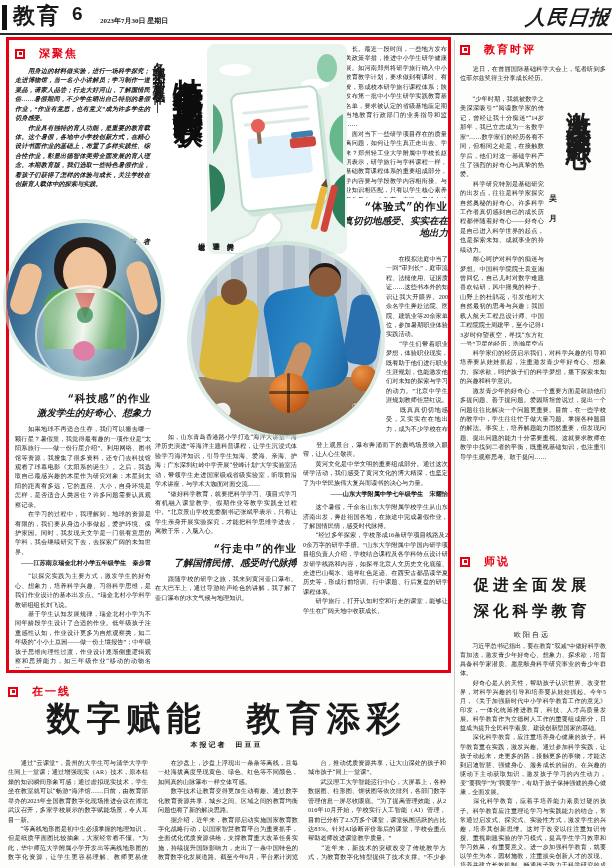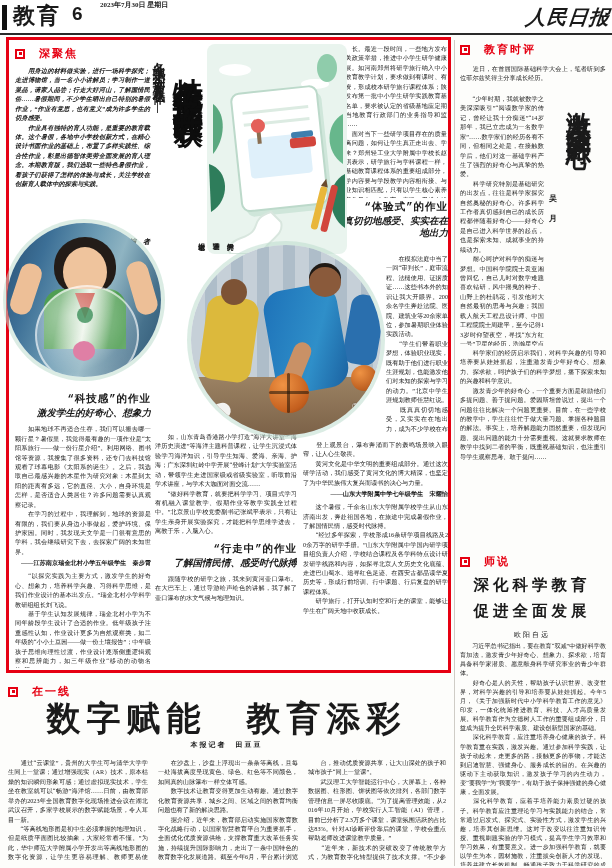--- a/index.html
+++ b/index.html
@@ -11,21 +11,21 @@
   .small{font-size:6.2px;line-height:1.52;}
   .clip{overflow:hidden;}
 
   
   .hdr{position:absolute;left:0;top:0;width:612px;height:33px;border-bottom:2px solid #2a2a2a;background:#fff;}
   .hdr-bar{position:absolute;left:2px;top:5px;width:5px;height:25px;background:#111;}
   .hdr-sec{position:absolute;left:13px;top:1px;font-family:"Liberation Sans","DejaVu Sans",sans-serif;
            font-weight:900;font-size:22px;letter-spacing:2px;}
   .hdr-num{position:absolute;left:72px;top:3px;font-family:"Liberation Sans","DejaVu Sans",sans-serif;
            font-weight:900;font-size:19px;}
-  .hdr-date{position:absolute;left:100px;top:0;font-size:7px;color:#222;font-weight:bold;}
+  .hdr-date{position:absolute;left:100px;top:16px;font-size:7px;color:#222;font-weight:bold;}
   .hdr-logo{position:absolute;right:2px;top:4px;font-size:20px;font-weight:bold;font-style:italic;
             transform:skewX(-6deg);letter-spacing:1px;}
 
   
   .lab{display:flex;align-items:center;gap:14px;font-family:"Liberation Sans","DejaVu Sans",sans-serif;
        font-weight:900;color:#e60012;font-size:11px;letter-spacing:2px;}
   .lab .bx{width:10px;height:10px;border:2px solid #e60012;box-sizing:border-box;position:relative;flex:0 0 auto;}
   .lab .bx::after{content:"";position:absolute;left:1.5px;top:1.5px;right:1.5px;bottom:1.5px;background:#e60012;}
 
   
@@ -265,22 +265,22 @@
     <div class="abs cm-author">吴　月</div>
     <div class="abs cm-title">激发青少年的好奇心</div>
     <div class="abs cm-rest jt small clip">　　科学家们的经历启示我们，对科学兴趣的引导和培养要从娃娃抓起，注重激发青少年好奇心、想象力、探求欲，呵护孩子们的科学梦想，播下探索未知的兴趣和科学意识。
 　　激发青少年的好奇心，一个重要方面是鼓励他们多提问题、善于提问题。爱因斯坦曾说过，提出一个问题往往比解决一个问题更重要。目前，在一些学校的教学中，学生往往忙于做大量习题、掌握各种题目的解法。事实上，培养解题能力固然重要，但发现问题、提出问题的能力十分需要重视。这就要求教师在教学中找到二者的平衡，既重视基础知识，也注重引导学生观察思考、敢于提问……</div>
 
     <div class="lab abs ss-label">
       <span class="bx"></span>
       <span>师说</span>
     </div>
     <div class="abs ss-title">
+      <div>促进全面发展</div>
       <div>深化科学教育</div>
-      <div>促进全面发展</div>
     </div>
     <div class="abs ss-author">欧阳自远</div>
     <div class="abs ss-body jt clip">　　习近平总书记指出，要在教育“双减”中做好科学教育加法，激发青少年好奇心、想象力、探求欲，培育具备科学家潜质、愿意献身科学研究事业的青少年群体。
 　　好奇心是人的天性，帮助孩子认识世界、改变世界，对科学兴趣的引导和培养要从娃娃抓起。今年5月，《关于加强新时代中小学科学教育工作的意见》印发，一体化统筹推进教育、科技、人才高质量发展。科学教育作为立德树人工作的重要组成部分，日益成为提升全民科学素质、建设创新型国家的基础。
 　　深化科学教育，应注重培养身心健康的孩子。科学教育重在实践，激发兴趣。通过参加科学实践，让孩子动起来，走更多的路，接触更多的事物，才能达到启迪智慧、强健身心、服务成长的目的。在兴趣的驱动下主动获取知识，激发孩子学习的内生动力，变“要我学”为“我要学”，有助于孩子保持强健的身心健康，全面发展。
 　　深化科学教育，应着手培养能力素质过硬的孩子。科学教育应注重理论学习与实践能力的结合，常常通过启发式、探究式、实验性方式，激发学生的兴趣，培养其创新思维。这对于改变以往注重知识传授、重视刷题实验的学习模式，提高学生学习效率和学习效果，有重要意义。进一步加强科学教育，就要以学生为本，因材施教，注重拔尖创新人才的发现、培养并建立长效机制，畅通孩子致力于科学研究的成才通道。
 　　深化科学教育，应致力于培养有责任担当的孩子。担责任，助成长；懂责任，方进步。通过学习感受科学家精神，体验科技进步的震撼，孩子们的家国情怀和民族自豪感、自信心会不断增强，从而更加坚定了解国情社情民情，树立“科技创新、强国有我”的志向。有了责任担当的意识，孩子们才能当下做好小学生，未来争当大科学家，为实现我国高水平科技自立自强作出贡献。
 　　道阻且长，行则将至。加强中小学生科学教育是一项全员行动，需要全社会共同努力，提升思想认识，更新教育观念，净化社会环境。当一个个小“科学梦”开花结果，中华民族伟大复兴的中国梦也将早日实现。
 　　（作者为中国月球探测工程首任首席科学家、中国科学院院士，本报记者丁雅诵整理）</div>
   </div>

